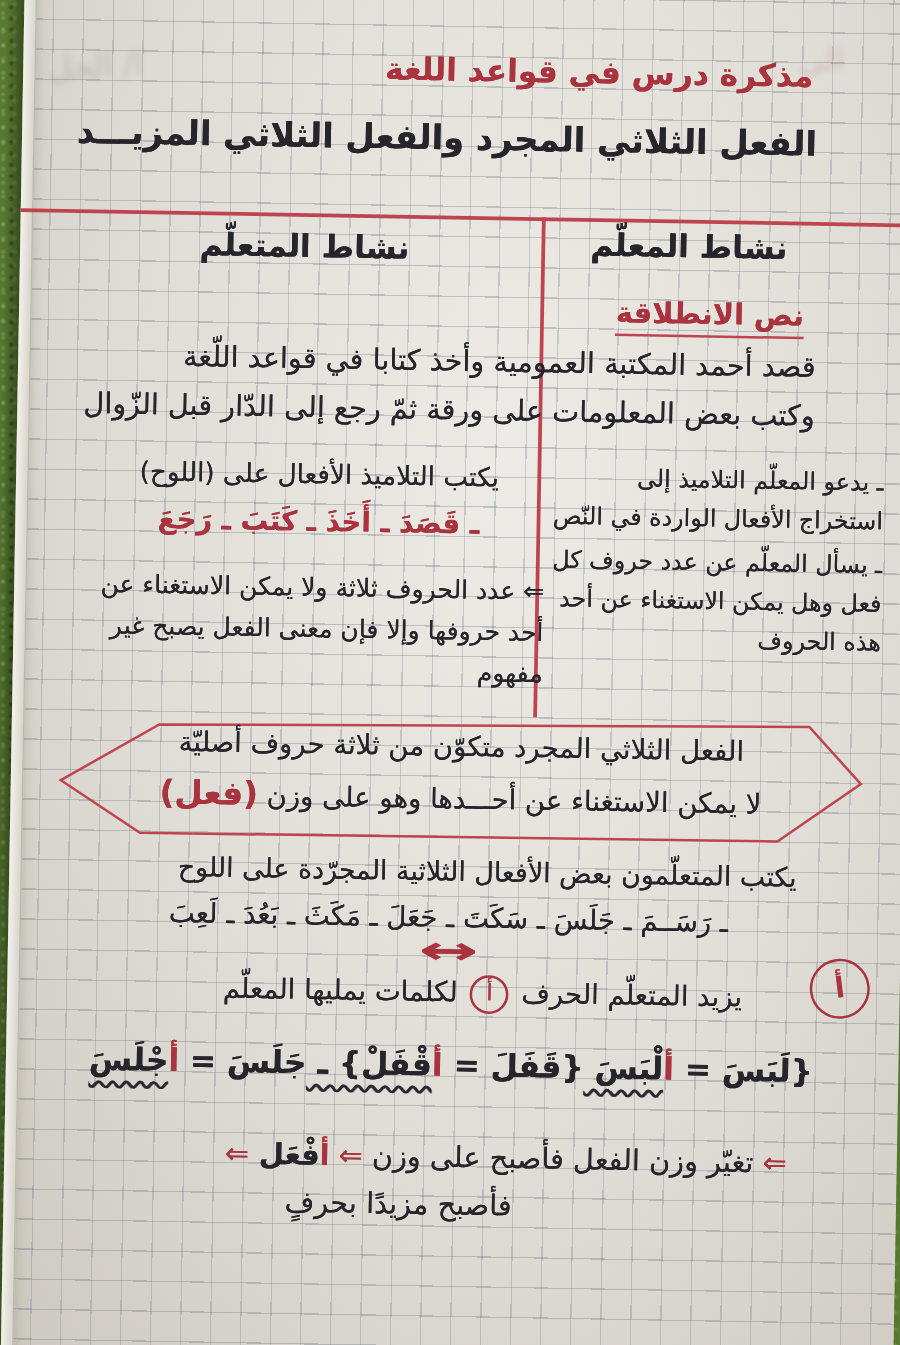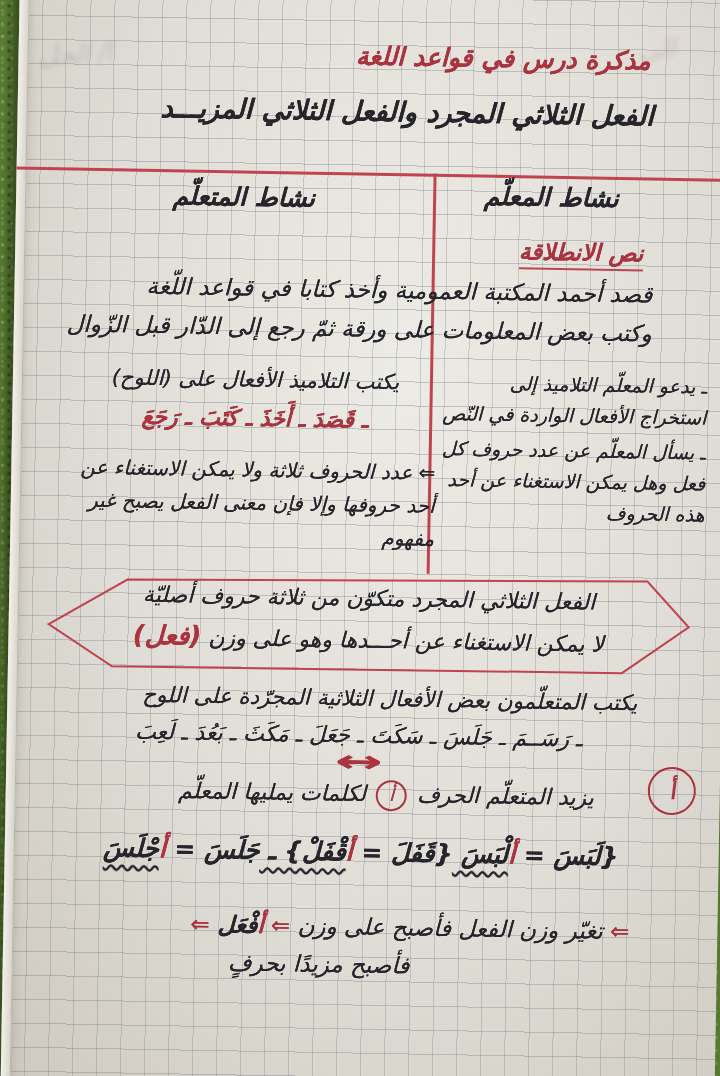--- a/index.html
+++ b/index.html
@@ -1,17 +1,17 @@
 <!DOCTYPE html>
 <html lang="ar" dir="rtl" style="--ink: #25252b; --red: #a93440; --redline: #bf4450; --paper: #e0ddd6; --green: #5a7d33;"><head>
 <meta charset="utf-8">
 <style>
   html,body{margin:0;padding:0;background:#47651f;}
   .photo{position:relative;width:720px;height:1076px;overflow:hidden;
-         font-family:"DejaVu Sans",sans-serif;font-style:italic;}
+         font-family:"DejaVu Sans",sans-serif;}
   
   .bg-green{position:absolute;inset:0;
     background:
       radial-gradient(circle at 30% 30%, rgba(255,255,255,.14) 0 1px, transparent 2.5px),
       radial-gradient(circle at 70% 65%, rgba(0,0,0,.30) 0 1px, transparent 2.5px),
       radial-gradient(circle at 15% 80%, rgba(180,220,120,.25) 0 1px, transparent 2px),
       #5a7d33;
     background-size:9px 11px,13px 9px,17px 13px;}
   
   .paper{position:absolute;left:20px;top:-20px;width:714px;height:1120px;

